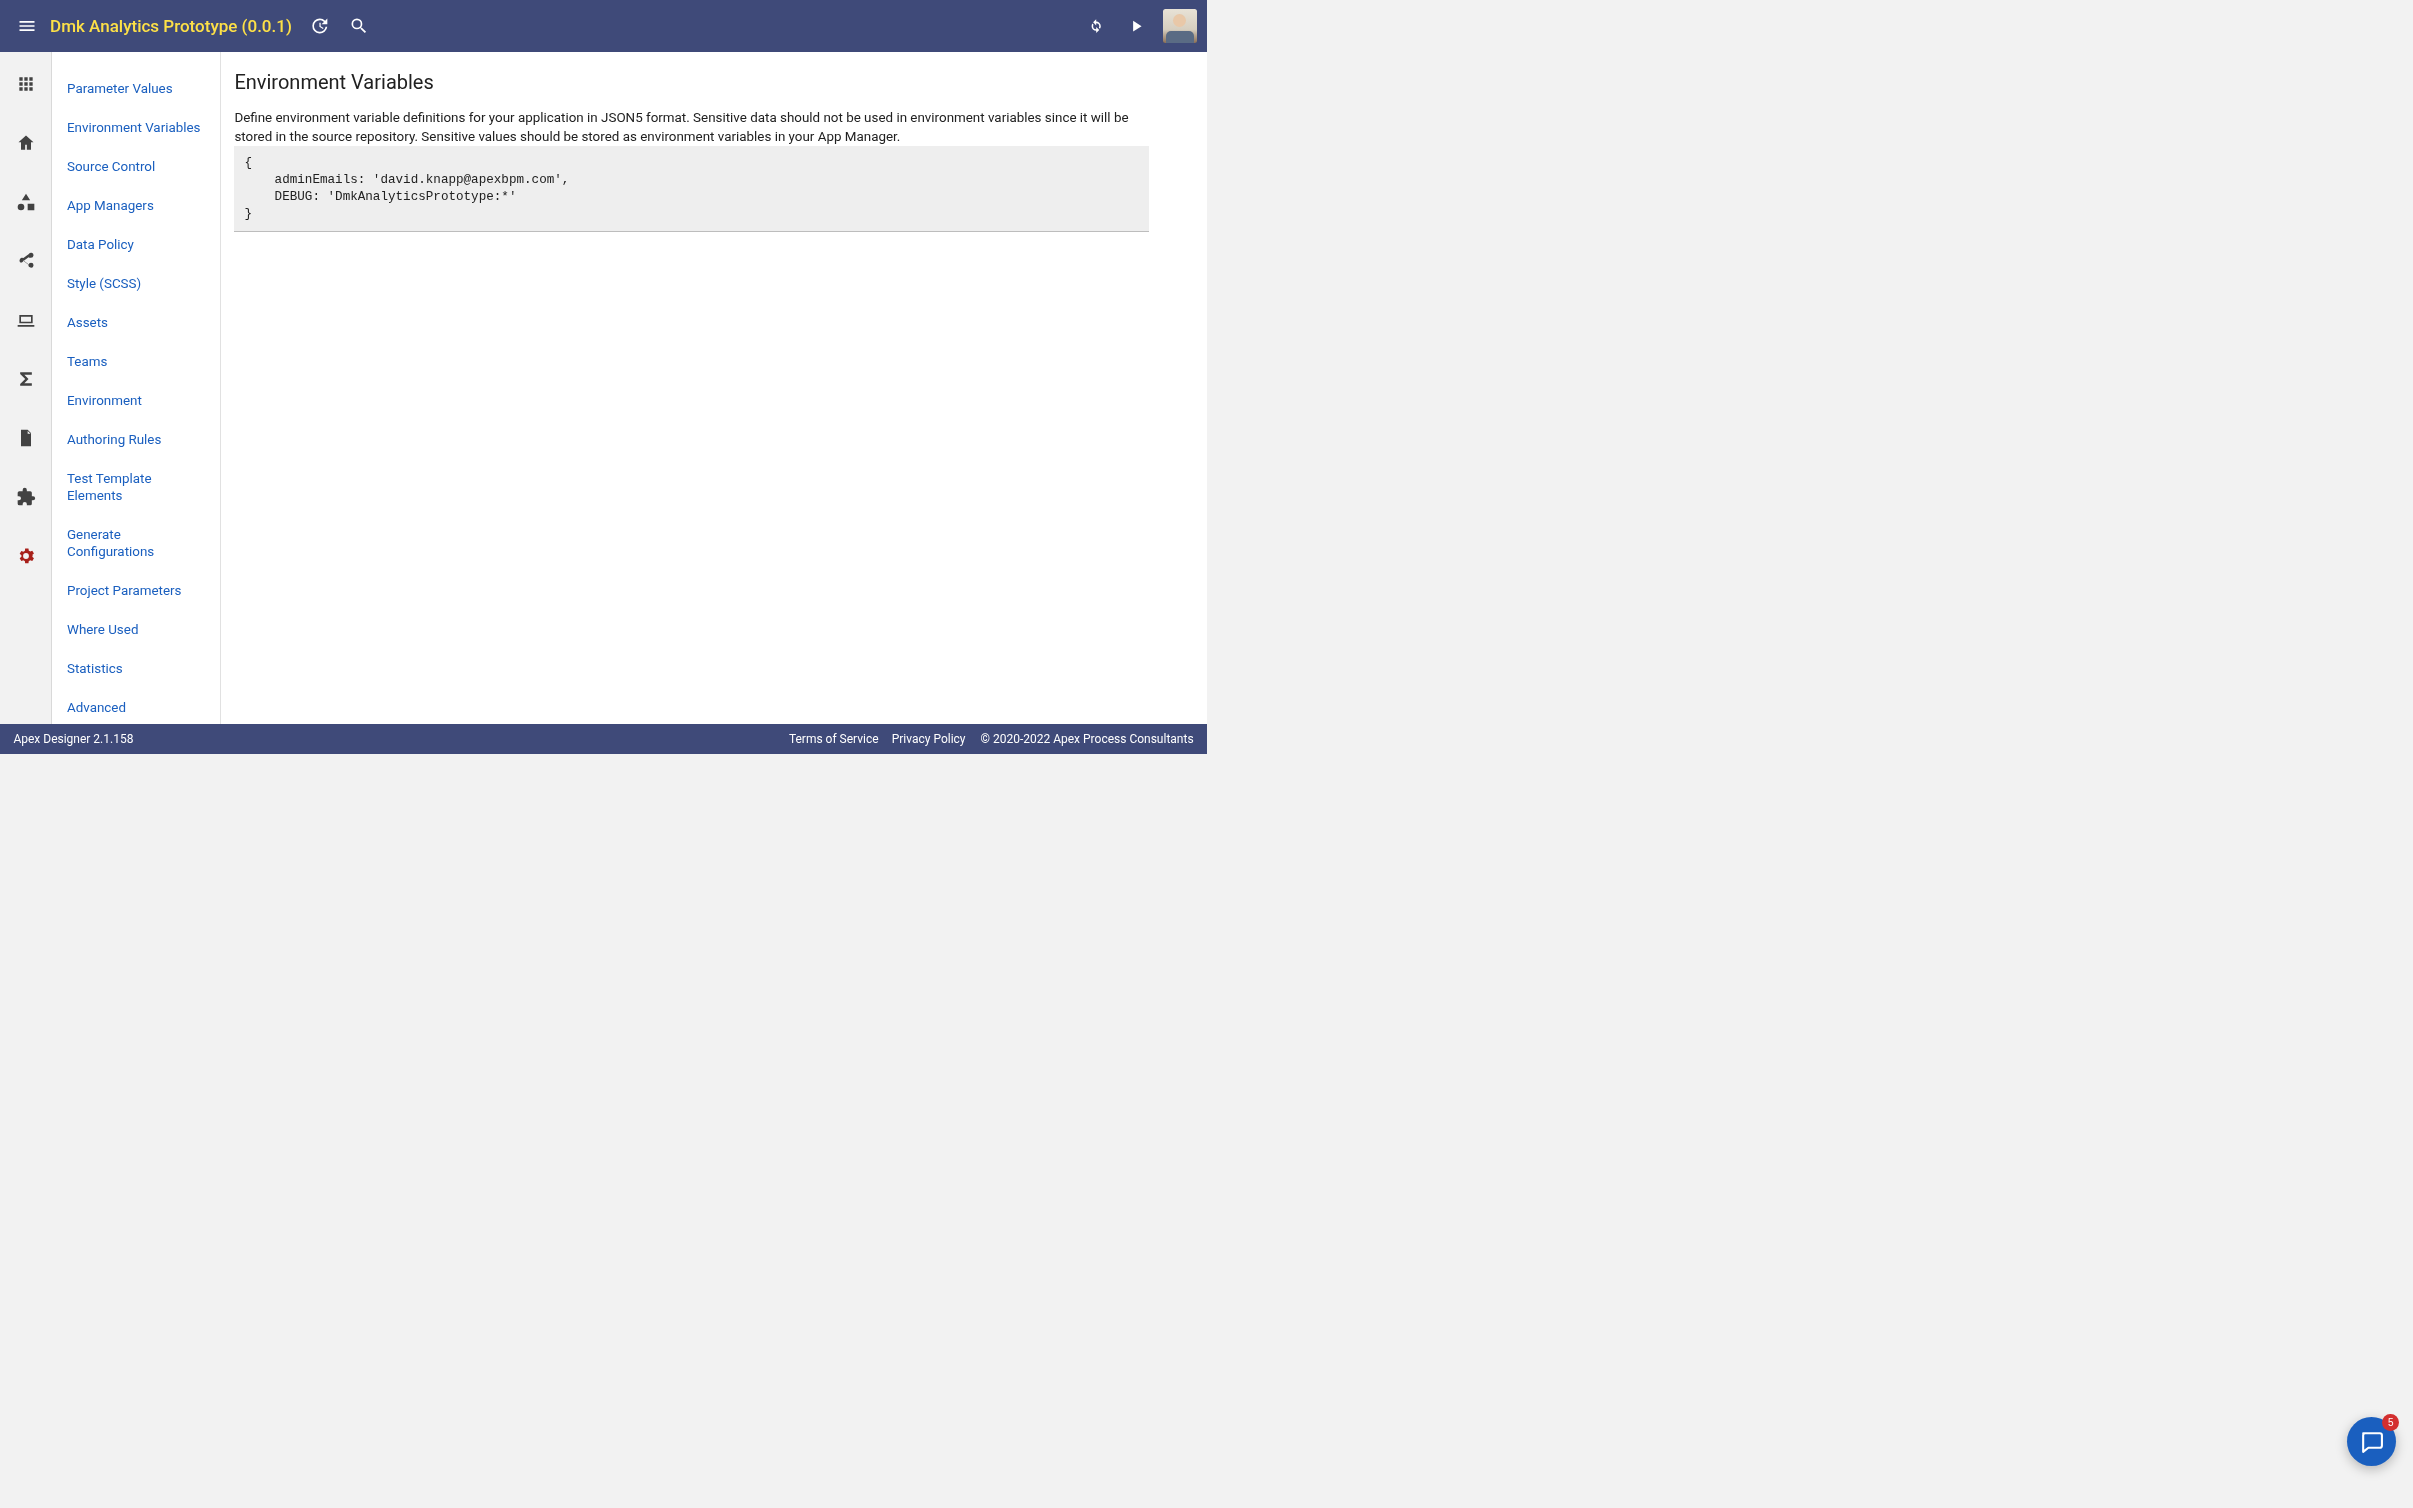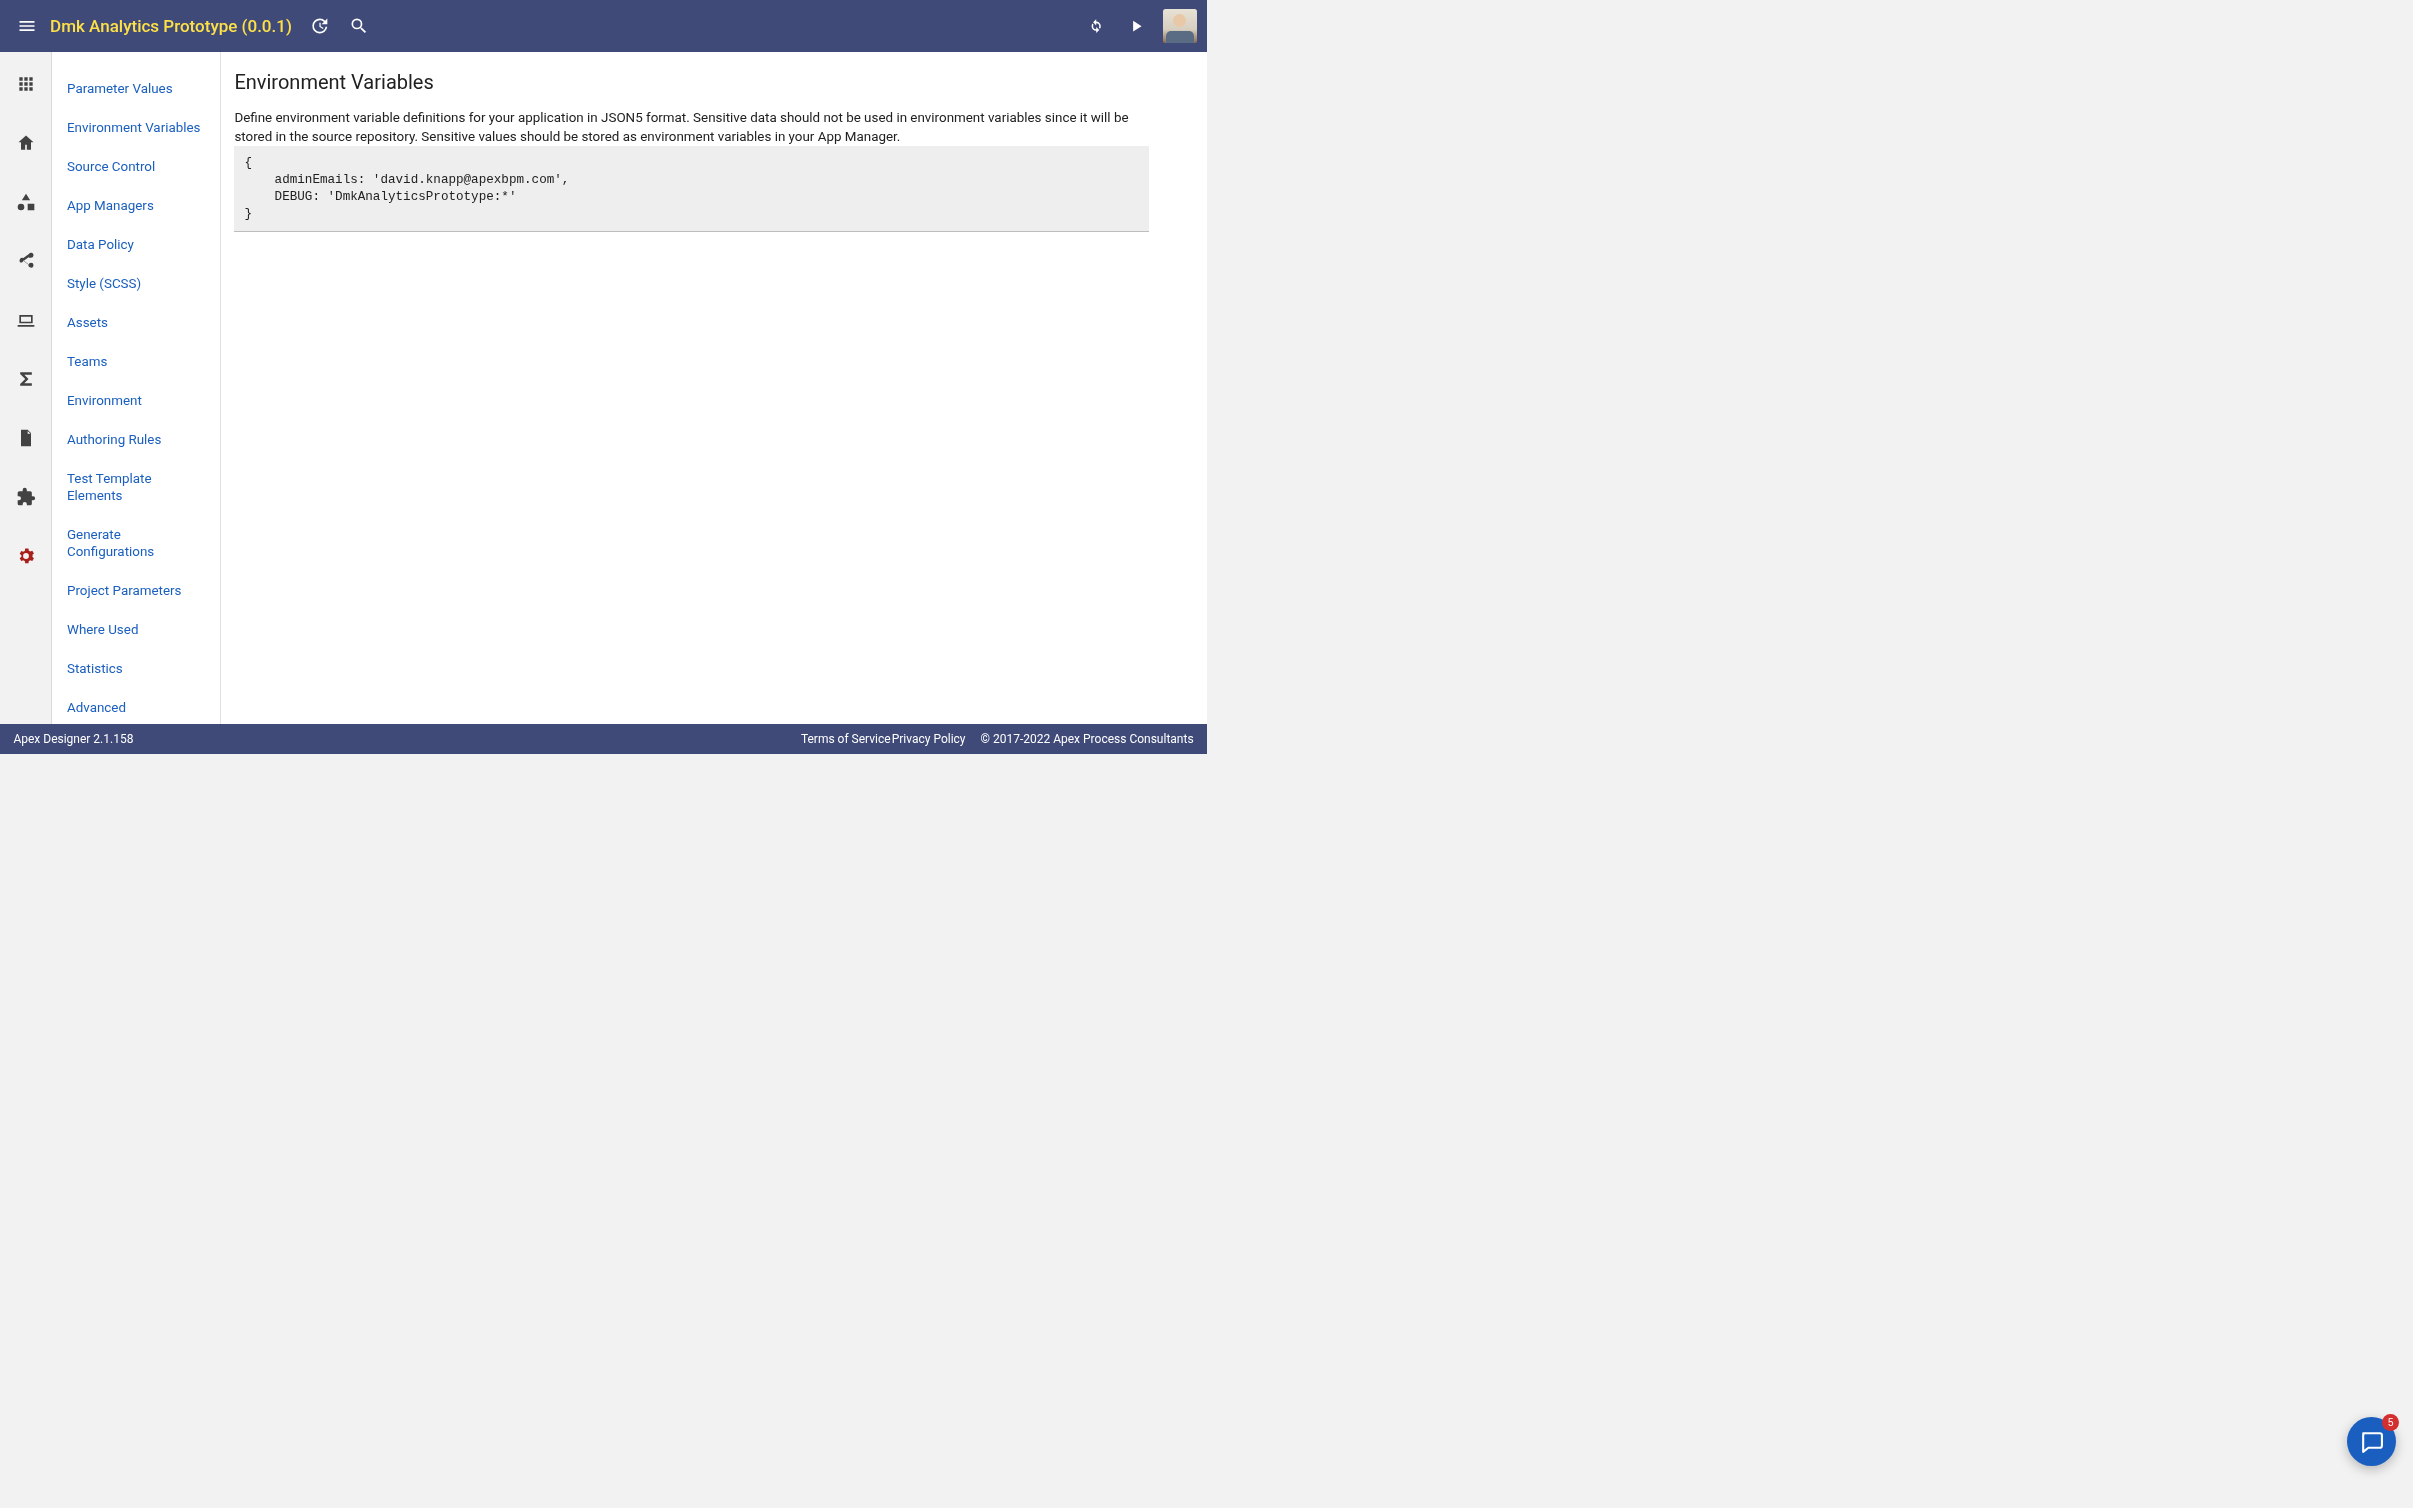--- a/index.html
+++ b/index.html
@@ -164,21 +164,21 @@
     display: flex;
     align-items: center;
     padding: 0 13.4px;
     font-size: 12px;
     flex: 0 0 auto;
   }
   .footer .spacer { flex: 1; }
   .footer a, .footer span.link {
     color: #fff;
     text-decoration: none;
-    margin-left: 1px;
+    margin-left: 13px;
     cursor: pointer;
   }
   .footer .copyright { margin-left: 15px; }
 
   
   .chat-fab {
     position: fixed;
     right: 17px;
     bottom: 42px;
     width: 49px;
@@ -322,21 +322,21 @@
     DEBUG: 'DmkAnalyticsPrototype:*'
 }</pre>
   </main>
 </div>
 
 <footer class="footer">
   <span>Apex Designer 2.1.158</span>
   <div class="spacer"></div>
   <span class="link">Terms of Service</span>
   <span class="link">Privacy Policy</span>
-  <span class="copyright">© 2017-2022 Apex Process Consultants</span>
+  <span class="copyright">© 2020-2022 Apex Process Consultants</span>
 </footer>
 
 <button class="chat-fab">
   <svg viewBox="0 0 24 24" fill="currentColor">
       <path d="M4 4h16a2 2 0 0 1 2 2v10a2 2 0 0 1-2 2H9l-5 4V6a2 2 0 0 1 2-2z" fill="none" stroke="currentColor" stroke-width="2" stroke-linejoin="round"></path>
     </svg>
   <span class="chat-badge">5</span>
 </button>
 
 

